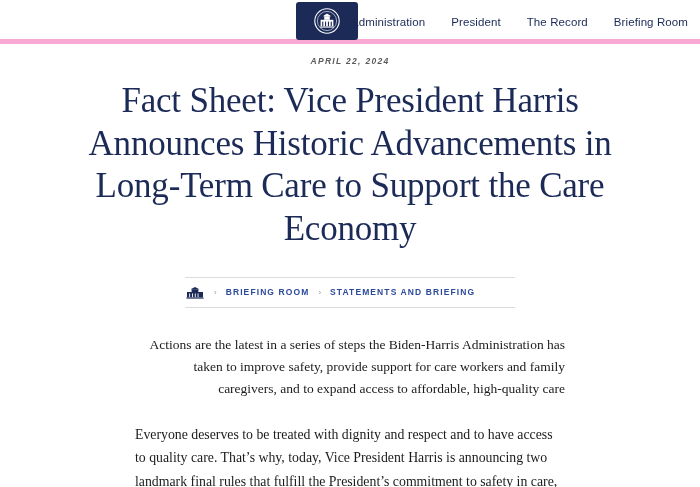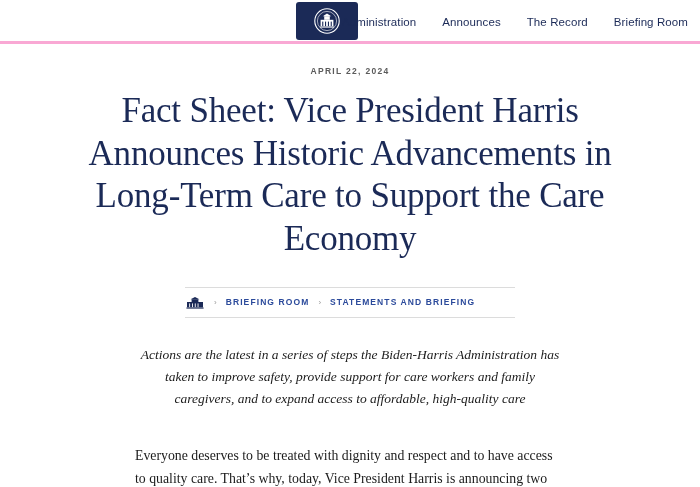--- a/index.html
+++ b/index.html
@@ -11,21 +11,21 @@
     background: #ffffff;
     font-family: "Liberation Sans", sans-serif;
     color: #1b1b1b;
   }
 
   
   .site-header {
     position: relative;
     height: 44px;
     background: #ffffff;
-    border-bottom: 3px solid #f9a8d4;
+    border-bottom: 5px solid #f9a8d4;
     display: flex;
     align-items: center;
   }
   .seal {
     position: absolute;
     left: 296px;
     top: 2px;
     width: 62px;
     height: 38px;
     background: #1b2a57;
@@ -52,25 +52,26 @@
     letter-spacing: .1px;
     white-space: nowrap;
   }
 
   
   .article {
     padding: 0 0 0 0;
   }
   .date {
     text-align: center;
-    margin-top: 22px;
+    margin-top: 12px;
     font-size: 8.5px;
     letter-spacing: 1.3px;
     color: #5b5b5b;
     font-weight: 700;
+    font-style: italic;
   }
   h1.title {
     font-family: "Liberation Serif", serif;
     font-weight: 400;
     color: #1b2a57;
     text-align: center;
     font-size: 35px;
     line-height: 1.22;
     margin: 14px auto 14px auto;
     max-width: 560px;
@@ -109,26 +110,25 @@
   }
 
   
   .body-col {
     width: 430px;
     margin: 0 auto;
     padding-top: 26px;
   }
   .dek {
     font-family: "Liberation Serif", serif;
-    font-style: italic;
     font-size: 13.5px;
     line-height: 1.65;
-    text-align: center;
+    text-align: right;
     color: #1b1b1b;
-    margin: 0 0 33px 0;
+    margin: 0 0 22px 0;
   }
   .body-col p.para {
     font-family: "Liberation Serif", serif;
     font-size: 13.8px;
     line-height: 1.72;
     color: #1b1b1b;
     margin: 0;
     text-align: left;
   }
 </style>
@@ -147,21 +147,21 @@
       <rect x="12.2" y="13.6" width="1.1" height="4.8" fill="#1b2a57"></rect>
       <rect x="15.0" y="13.6" width="1.1" height="4.8" fill="#1b2a57"></rect>
       <rect x="17.9" y="13.6" width="1.1" height="4.8" fill="#1b2a57"></rect>
       <rect x="20.7" y="13.6" width="1.1" height="4.8" fill="#1b2a57"></rect>
       <rect x="10.0" y="18.6" width="14.0" height="1.0" fill="#ffffff"></rect>
     </svg>
   </div>
 
   <nav class="main-nav">
     <a href="#">Administration</a>
-    <a href="#">Announces</a>
+    <a href="#">President</a>
     <a href="#">The Record</a>
     <a href="#">Briefing Room</a>
   </nav>
 </header>
 
 <main class="article">
 
   <div class="date">APRIL 22, 2024</div>
 
   <h1 class="title">Fact Sheet: Vice President Harris Announces Historic Advancements in Long-Term Care to Support the Care Economy</h1>

